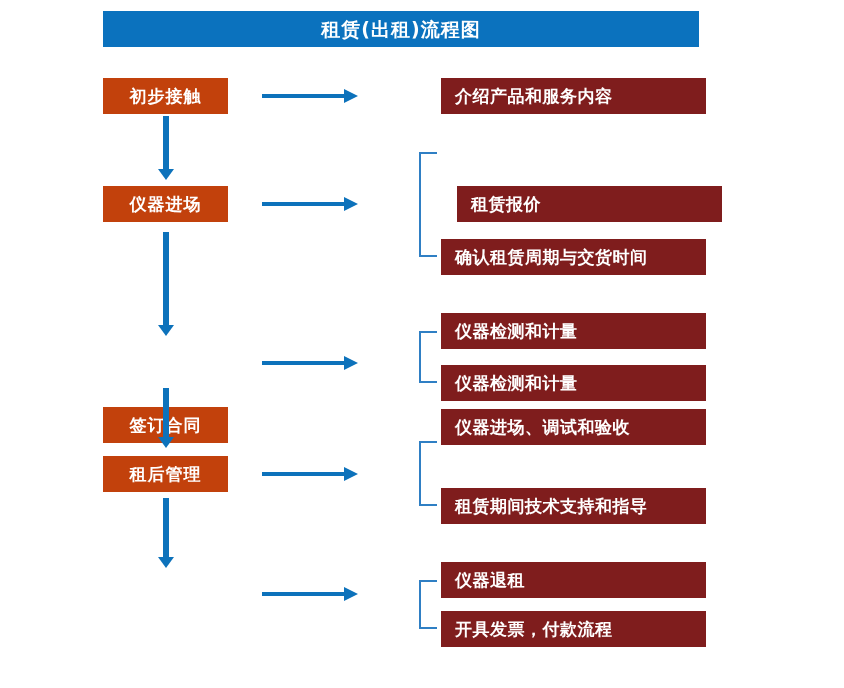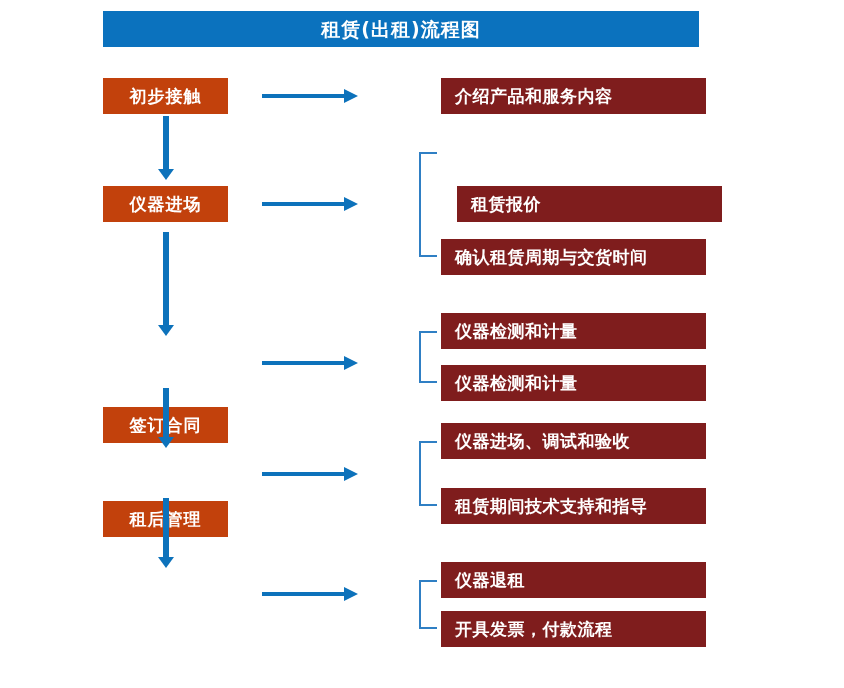--- a/index.html
+++ b/index.html
@@ -184,30 +184,30 @@
   <div class="bracket" style="top:331px; height:52px;"></div>
 
   <div class="detail-box" style="top:313px;">仪器检测和计量</div>
   <div class="detail-box" style="top:365px;">仪器检测和计量</div>
 
   <div class="v-arrow" style="top:388px; height:60px;">
     <div class="shaft"></div>
     <div class="head"></div>
   </div>
 
-  <div class="stage-box" style="top:456px;margin-top:45px;">租后管理</div>
+  <div class="stage-box" style="top:456px;">租后管理</div>
 
   <div class="h-arrow" style="top:465px;">
     <div class="shaft"></div>
     <div class="head"></div>
   </div>
 
   <div class="bracket" style="top:441px; height:65px;"></div>
 
-  <div class="detail-box" style="top:423px;">仪器进场、调试和验收</div>
+  <div class="detail-box" style="top:409px;">仪器进场、调试和验收</div>
   <div class="detail-box" style="top:488px;">租赁期间技术支持和指导</div>
 
   <div class="v-arrow" style="top:498px; height:70px;">
     <div class="shaft"></div>
     <div class="head"></div>
   </div>
 
 
   <div class="h-arrow" style="top:585px;">
     <div class="shaft"></div>

